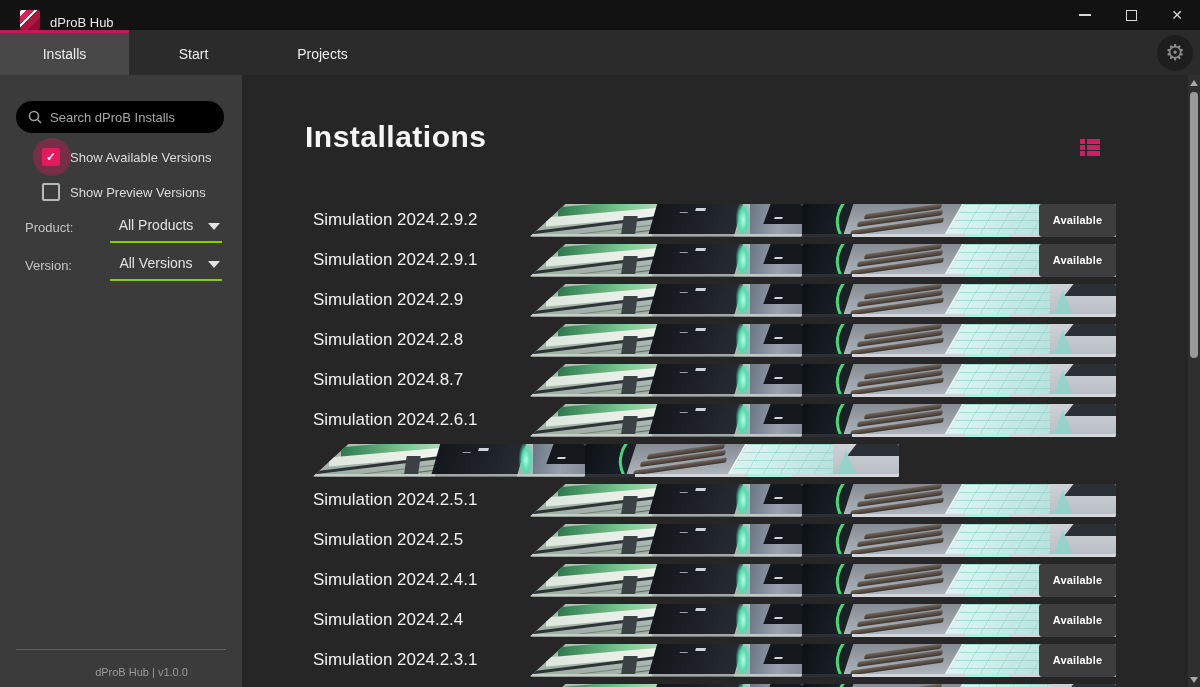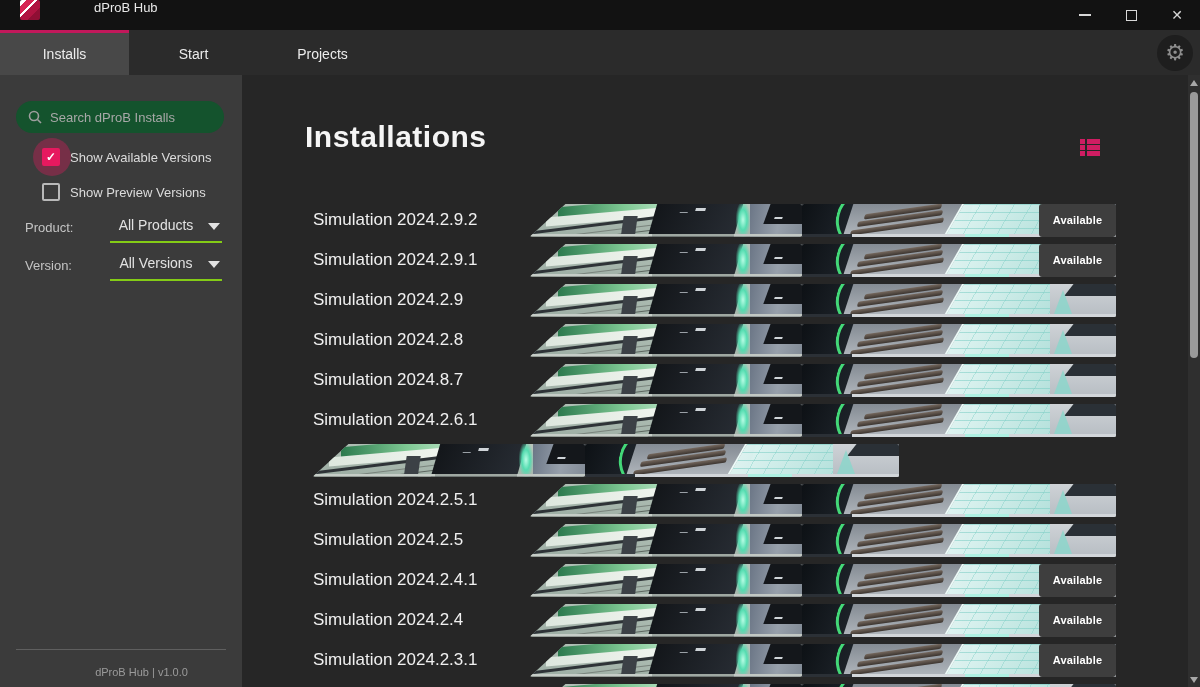--- a/index.html
+++ b/index.html
@@ -1,39 +1,39 @@
 <!DOCTYPE html>
 <html><head>
 <meta charset="utf-8">
 <style>
   * { margin:0; padding:0; box-sizing:border-box; }
   html,body { background:#000; }
   body { font-family:"Liberation Sans", sans-serif; }
   #app { position:relative; width:1200px; height:687px; background:#262626; overflow:hidden; }
 
   
-  .titlebar { position:absolute; top:0; left:0; right:0; height:30px; background:#121212; display:flex; align-items:flex-start;gap:44px; }
+  .titlebar { position:absolute; top:0; left:0; right:0; height:30px; background:#121212; display:flex; align-items:flex-end; }
   .logo { width:20px; height:20px; margin-left:20px; border-radius:2px; flex:0 0 auto;
     background:linear-gradient(135deg,#ffffff 0 16%,#d62452 16% 36%,#ffffff 36% 44%,#b01441 44% 70%,#8f0f34 70% 100%); }
   .app-title { color:#e8e8e8; font-size:13px; margin-left:10px; }
   .win-controls { margin-left:auto; display:flex; height:100%; }
   .win-btn { width:46px; height:100%; display:flex; align-items:center; justify-content:center; color:#d8d8d8; font-size:14px; cursor:default; }
   .glyph-min { width:12px; height:2px; background:#d8d8d8; }
   .glyph-max { width:11px; height:11px; border:1px solid #d8d8d8; }
 
   
   .tabbar { position:absolute; top:30px; left:0; right:0; height:45px; background:#2b2b2b; display:flex; }
   .tab { width:129px; height:100%; display:flex; align-items:center; justify-content:center; color:#ececec; font-size:14px; border-top:3px solid transparent; }
   .tab.active { background:#484848; border-top-color:#c2185b; }
   .gearwrap { margin-left:auto; align-self:center; margin-right:7px; width:36px; height:36px; border-radius:50%; background:#1e1e1e; display:flex; align-items:center; justify-content:center; }
   .gear { color:#8e8e8e; font-size:22px; line-height:1; font-family:"DejaVu Sans", sans-serif; }
 
   
   .sidebar { position:absolute; top:75px; left:0; bottom:0; width:242px; background:#3b3b3b; }
-  .search { position:absolute; top:26px; left:16px; width:208px; height:32px; background:#14532d; border-radius:16px; display:flex; align-items:center; }
+  .search { position:absolute; top:26px; left:16px; width:208px; height:32px; background:#000000; border-radius:16px; display:flex; align-items:center; }
   .search svg { margin-left:12px; flex:0 0 auto; }
   .search input { background:transparent; border:none; outline:none; color:#ddd; font-size:13px; margin-left:8px; width:156px; font-family:inherit; }
   .search input::placeholder { color:#a8a8a8; }
 
   .cb-row { position:absolute; left:42px; display:flex; align-items:center; height:22px; }
   .cb-row.r1 { top:71px; }
   .cb-row.r2 { top:106px; }
   .halo { position:absolute; left:-9px; top:-8px; width:38px; height:38px; border-radius:50%; background:rgba(230,25,95,0.35); display:none; }
   .cb-row.checked .halo { display:block; }
   .box { position:relative; z-index:1; width:18px; height:18px; border:2px solid #b9b9b9; border-radius:2px; flex:0 0 auto; }

